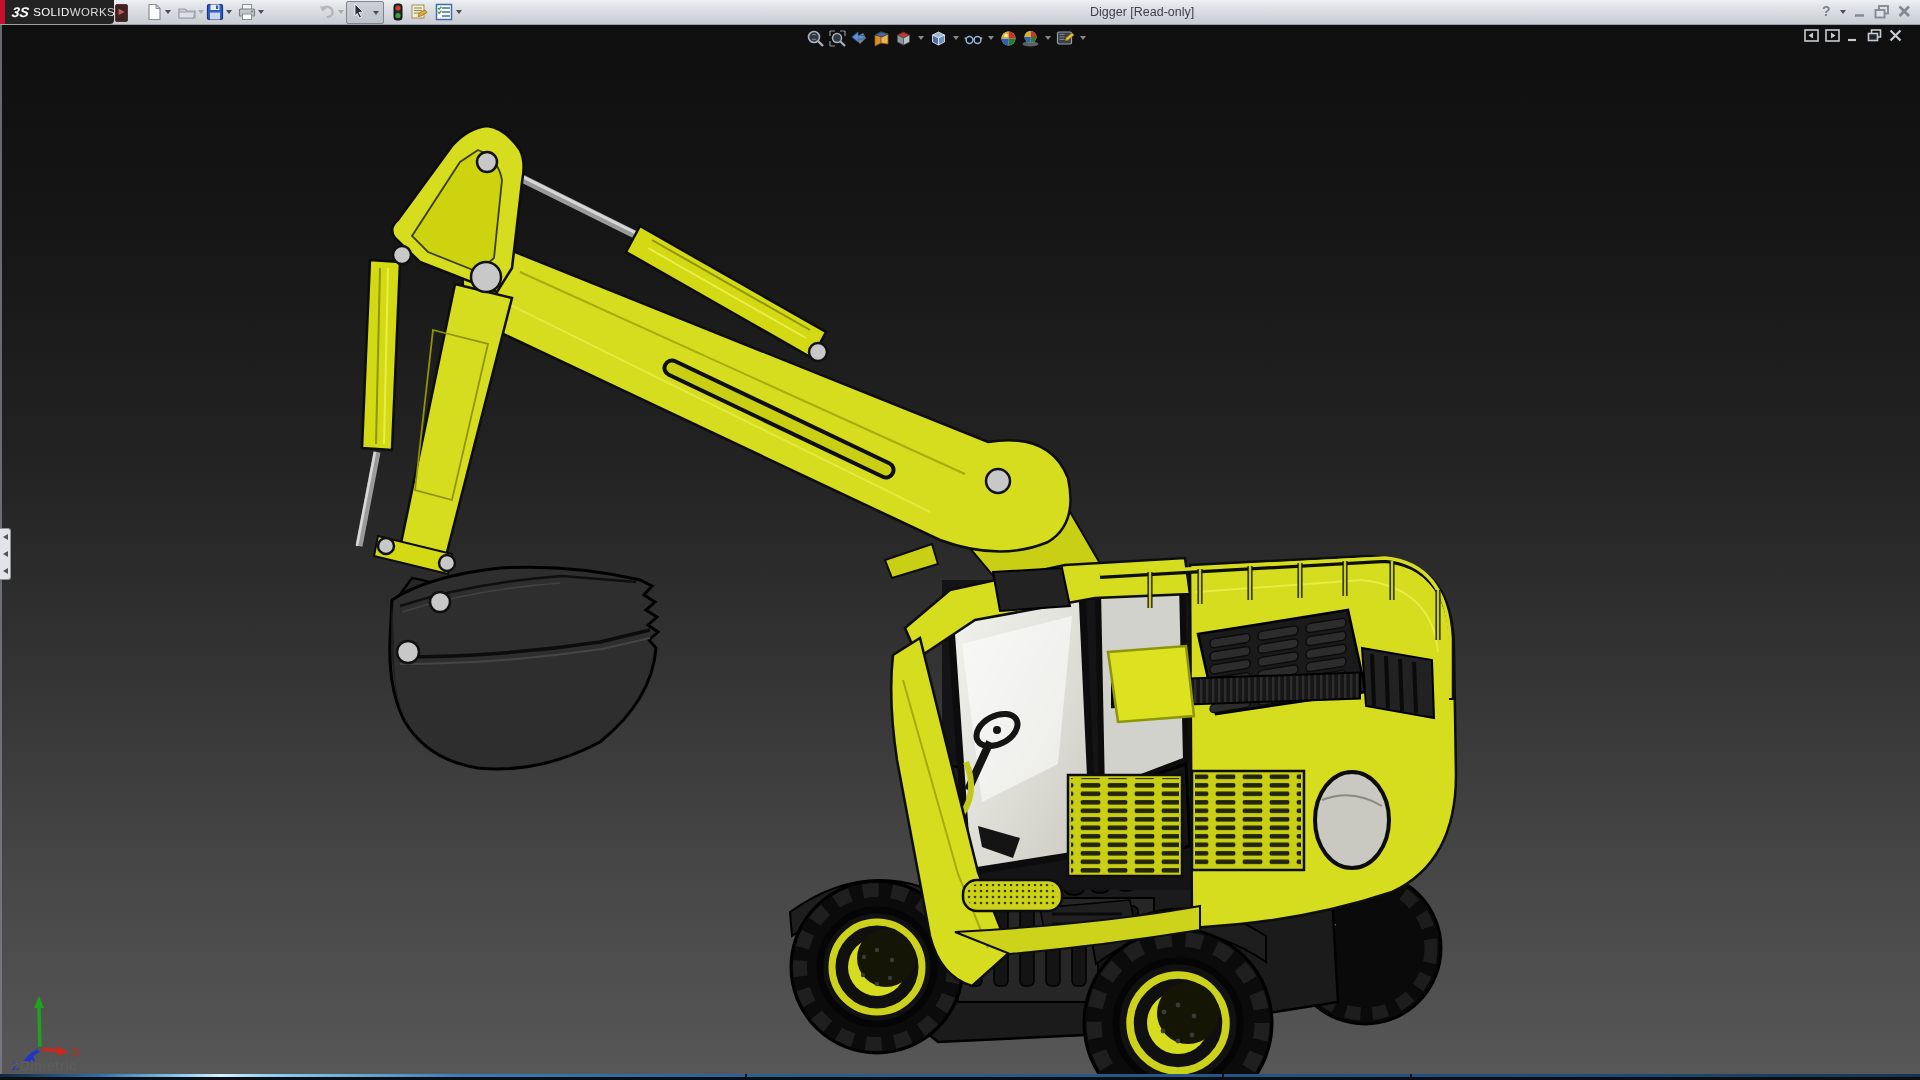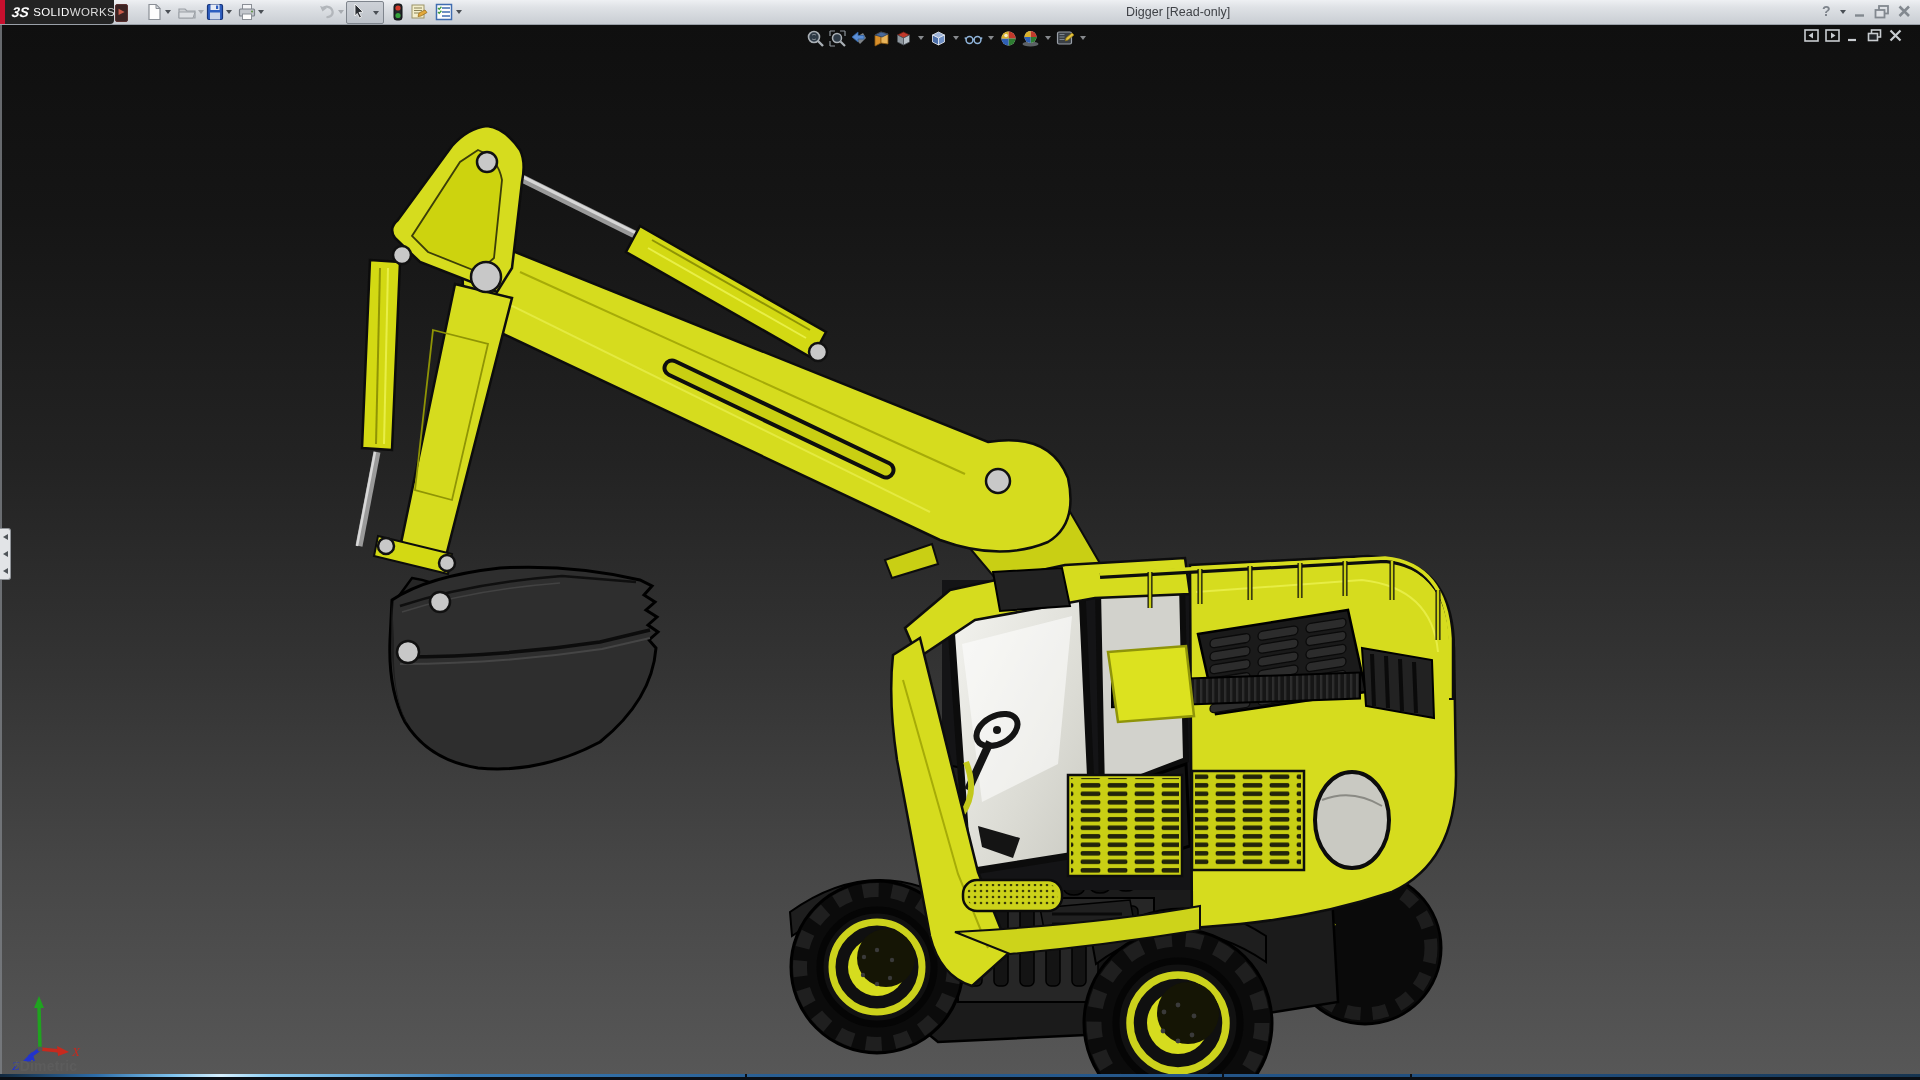--- a/index.html
+++ b/index.html
@@ -16,21 +16,21 @@
   #logo .brand{font-size:11.5px;margin-left:4px;letter-spacing:.4px;}
   #logo .b{font-weight:normal;} #logo .l{font-weight:normal;color:#dcdcdc;}
   #logo-expand{position:absolute;left:115px;top:4px;width:11px;height:16px;background:#3a2323;
     border:1px solid #5a3030;border-radius:2px;color:#c85a4a;font-size:8px;line-height:14px;text-align:center;}
   .tb-icon{position:absolute;top:3px;width:18px;height:18px;}
   .tb-drop{position:absolute;top:10px;width:0;height:0;border-left:3.5px solid transparent;
     border-right:3.5px solid transparent;border-top:4px solid #4a4f55;}
   .tb-drop.dis{border-top-color:#a7abb0;}
   #select-box{position:absolute;left:346px;top:1px;width:36px;height:21px;
     background:linear-gradient(180deg,#cdd1d7,#bdc2c9);border:1px solid #7f858d;border-radius:2px;}
-  #win-title{position:absolute;left:1090px;top:5px;font-size:12.5px;color:#3e4146;margin-left:36px;}
+  #win-title{position:absolute;left:1090px;top:5px;font-size:12.5px;color:#3e4146;}
   .winctl{position:absolute;top:4px;color:#7d838b;}
 
   
   #viewport{position:absolute;left:0;top:24px;width:1920px;height:1050px;
     background:linear-gradient(180deg,#0f0f0f 0%,#151515 18%,#232323 42%,#343434 62%,#464646 80%,#575757 100%);}
   #left-edge-line{position:absolute;left:0;top:0;width:2px;height:1050px;background:#7c8084;opacity:.8;}
   #collapsed-tab{position:absolute;left:0;top:504px;width:10px;height:50px;background:#e2e4e7;
     border:1px solid #8f9398;border-left:none;border-radius:0 3px 3px 0;
     display:flex;flex-direction:column;justify-content:space-around;align-items:center;}
   .tri-left{width:0;height:0;border-top:3.5px solid transparent;border-bottom:3.5px solid transparent;border-right:5px solid #4f5459;}

